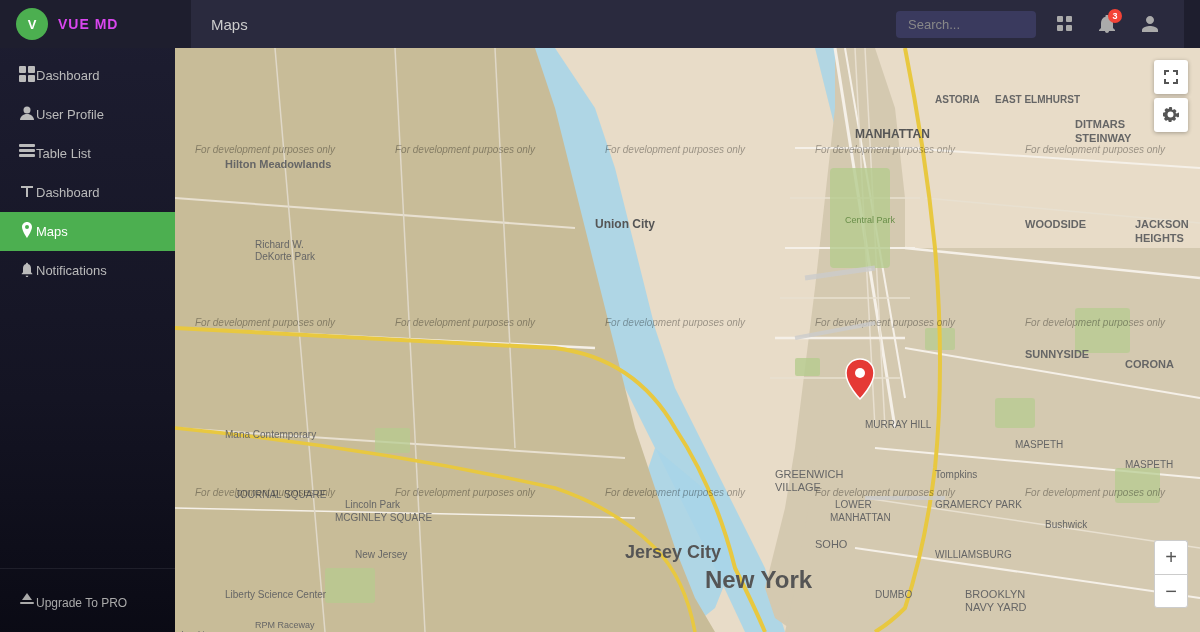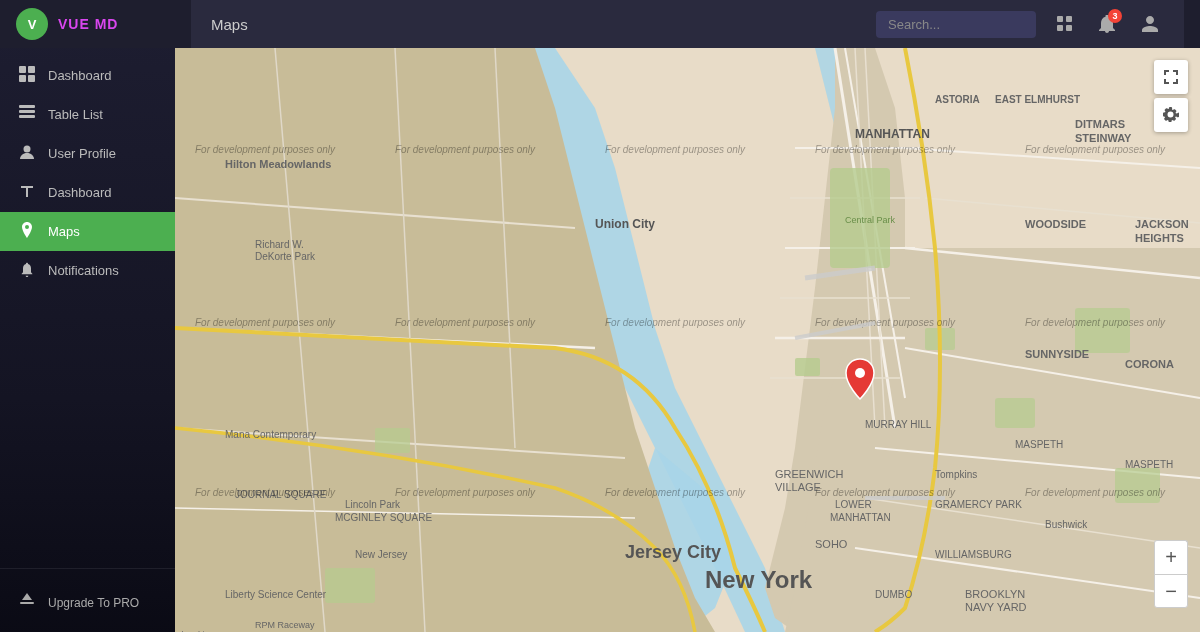--- a/index.html
+++ b/index.html
@@ -9,42 +9,42 @@
     .header {
       display: flex; align-items: center; height: 48px; background: #1e1e2e; color: white;
       padding: 0 16px; flex-shrink: 0; z-index: 10;
     }
     .header-left { display: flex; align-items: center; width: 175px; gap: 10px; flex-shrink: 0; }
     .logo-circle { width: 32px; height: 32px; background: #4caf50; border-radius: 50%; display: flex; align-items: center; justify-content: center; font-weight: bold; font-size: 13px; color: white; flex-shrink: 0; }
     .header-title { font-size: 14px; font-weight: 700; letter-spacing: 1px; color: #d946ef; }
     .header-main { flex: 1; display: flex; align-items: center; background: #2a2a3e; height: 48px; padding: 0 20px; }
     .page-title-header { font-size: 15px; color: #ccc; font-weight: 500; }
     .header-actions { display: flex; align-items: center; gap: 16px; margin-left: auto; }
-    .search-box { background: #3a3a5e; border: none; border-radius: 4px; padding: 6px 12px; color: #fca5a5; font-size: 13px; width: 160px; outline: none; }
+    .search-box { background: #3a3a5e; border: none; border-radius: 4px; padding: 6px 12px; color: #fca5a5; font-size: 13px; width: 140px; outline: none; }
     .search-box::placeholder { color: #888; }
     .header-icon-btn { background: none; border: none; cursor: pointer; color: #aaa; display: flex; align-items: center; justify-content: center; position: relative; padding: 4px; }
     .notification-badge { position: absolute; top: -2px; right: -2px; background: #f44336; color: white; border-radius: 50%; width: 14px; height: 14px; font-size: 9px; display: flex; align-items: center; justify-content: center; font-weight: bold; }
 
     
     .layout { display: flex; flex: 1; overflow: hidden; }
 
     
     .sidebar {
       width: 175px; background: rgba(20,20,35,0.92); flex-shrink: 0;
       display: flex; flex-direction: column; overflow: hidden; position: relative; z-index: 5;
     }
     .sidebar-bg {
       position: absolute; top: 0; left: 0; right: 0; bottom: 0;
       background: linear-gradient(to bottom, rgba(30,30,50,0.85) 0%, rgba(20,20,35,0.9) 60%, rgba(10,10,20,0.95) 100%);
       z-index: 0;
     }
     .sidebar-content { position: relative; z-index: 1; display: flex; flex-direction: column; height: 100%; }
     .sidebar-nav { flex: 1; padding: 8px 0; }
     .sidebar-item {
-      display: flex; align-items: center; gap: 12px; padding: 10px 18px;
+      display: flex; align-items: center; padding: 10px 18px;
       color: #bbb; cursor: pointer; font-size: 13px; font-weight: 500; transition: background 0.15s;
     }
     .sidebar-item.active { background: #4caf50; color: white; }
     .sidebar-item .item-icon { width: 18px; text-align: center; flex-shrink: 0; font-size: 14px; }
     .sidebar-footer { padding: 12px 0; border-top: 1px solid rgba(255,255,255,0.08); }
     .sidebar-item.upgrade { font-size: 12px; color: #aaa; align-items: flex-end; }
 
     
     .map-area { flex: 1; position: relative; overflow: hidden; }
 
@@ -127,36 +127,36 @@
               <rect x="0" y="9" width="7" height="7" rx="1"></rect>
               <rect x="9" y="9" width="7" height="7" rx="1"></rect>
             </svg>
           </span>
           <span>Dashboard</span>
         </div>
 
         <div class="sidebar-item">
           <span class="item-icon">
             <svg width="16" height="16" viewBox="0 0 16 16" fill="currentColor">
+              <circle cx="8" cy="5" r="3.5"></circle>
+              <path d="M1 15c0-3.31 3.13-6 7-6s7 2.69 7 6H1z"></path>
+            </svg>
+          </span>
+          <span>User Profile</span>
+        </div>
+
+        <div class="sidebar-item">
+          <span class="item-icon">
+            <svg width="16" height="16" viewBox="0 0 16 16" fill="currentColor">
               <rect x="0" y="0" width="16" height="3" rx="1"></rect>
               <rect x="0" y="5" width="16" height="3" rx="1"></rect>
               <rect x="0" y="10" width="16" height="3" rx="1"></rect>
             </svg>
           </span>
           <span>Table List</span>
-        </div>
-
-        <div class="sidebar-item">
-          <span class="item-icon">
-            <svg width="16" height="16" viewBox="0 0 16 16" fill="currentColor">
-              <circle cx="8" cy="5" r="3.5"></circle>
-              <path d="M1 15c0-3.31 3.13-6 7-6s7 2.69 7 6H1z"></path>
-            </svg>
-          </span>
-          <span>User Profile</span>
         </div>
 
         <div class="sidebar-item">
           <span class="item-icon">
             <svg width="16" height="16" viewBox="0 0 16 16" fill="currentColor">
               <path d="M2 3h12v2H9v9H7V5H2V3z"></path>
             </svg>
           </span>
           <span>Dashboard</span>
         </div>

